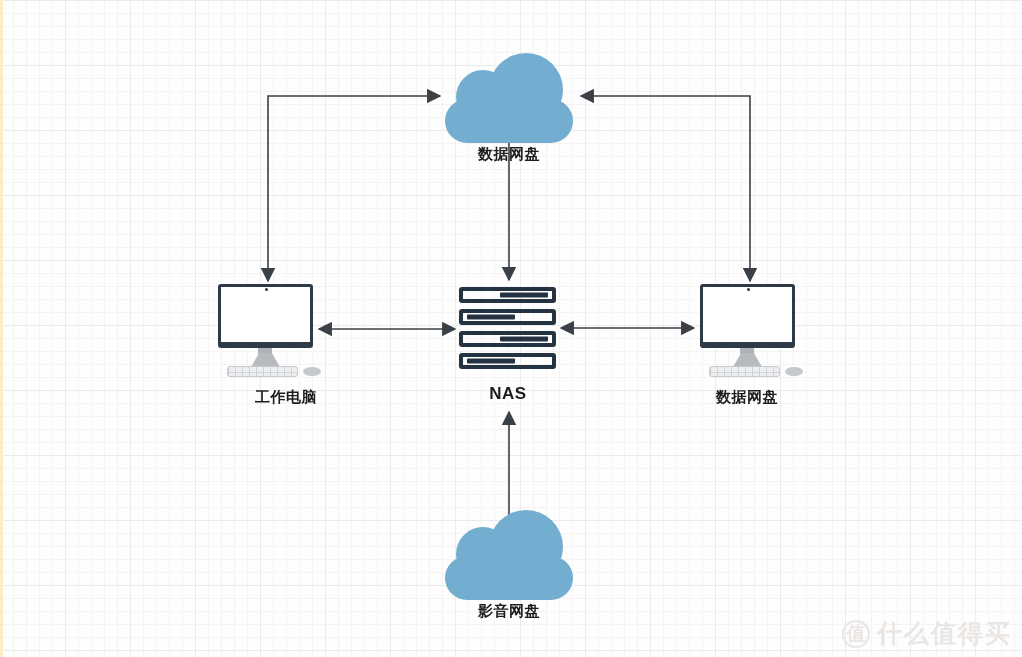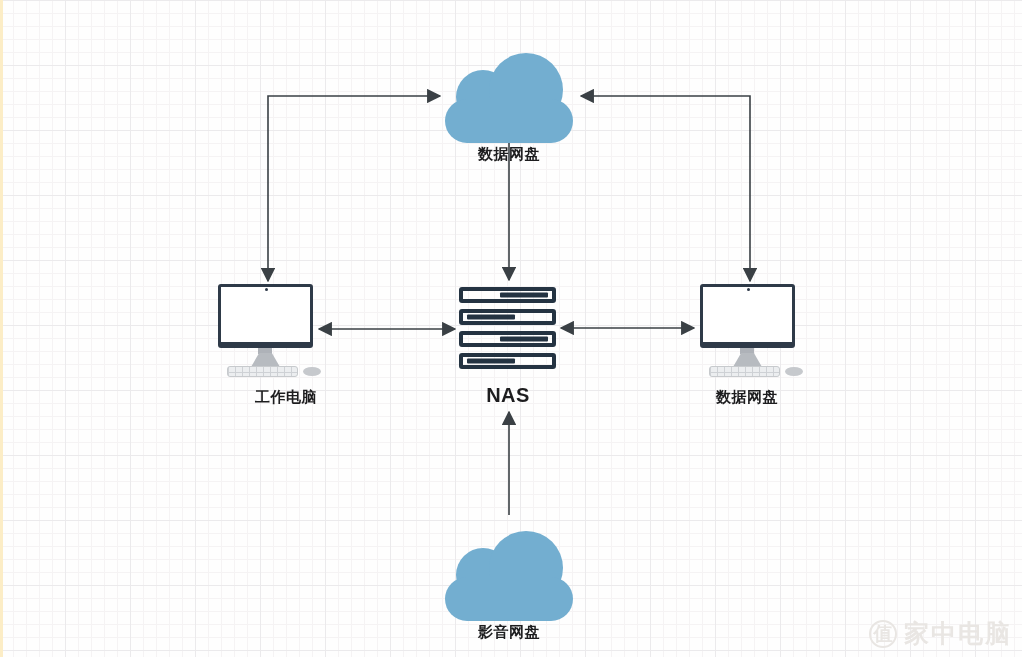--- a/index.html
+++ b/index.html
@@ -15,21 +15,21 @@
     background-size:65px 65px,65px 65px,13px 13px,13px 13px;
   }
   .page-edge{position:absolute;left:0;top:0;width:3px;height:657px;background:var(--page-edge);}
   .wires{position:absolute;left:0;top:0;pointer-events:none;}
   .wires line,.wires polyline{stroke:var(--ink);stroke-width:1.6;fill:none;}
   .node{position:absolute;}
   .node-label{
     position:absolute;transform:translateX(-50%);white-space:nowrap;
     font-weight:700;font-size:15px;color:var(--label);letter-spacing:.5px;
   }
-  .nas-label{font-size:20px;}
+  .nas-label{font-size:17px;}
   
   .tray{
     box-sizing:border-box;position:relative;width:97px;height:16px;margin-bottom:6px;
     border:4px solid var(--nas);border-radius:3px;background:transparent;
   }
   .tray .bar{position:absolute;top:50%;transform:translateY(-50%);height:5px;width:48px;background:var(--nas);border-radius:1px;}
   .tray .bar.right{right:4px;} .tray .bar.left{left:4px;}
   
   .monitor{
     box-sizing:border-box;position:absolute;left:0;top:0;width:95px;height:64px;
@@ -121,28 +121,28 @@
     <div class="monitor">
         <span class="cam"></span>
       </div>
     <div class="neck"></div>
     <div class="stand"></div>
     <div class="keyboard"></div>
     <div class="mouse"></div>
     <div class="node-label" style="left:47px;top:104px;">数据网盘</div>
   </div>
 
-  <div class="node" style="left:443px;top:530px;width:132px;font-family:Liberation Serif, serif;">
+  <div class="node" style="left:443px;top:509px;width:132px;font-family:Liberation Serif, serif;">
     <svg class="cloud-shape" width="132" height="91" viewBox="0 0 132 91">
       <g fill="#73aed0">
         <circle cx="40" cy="45" r="27"></circle>
         <circle cx="83" cy="38" r="37"></circle>
         <rect x="2" y="47" width="128" height="44" rx="22"></rect>
       </g>
     </svg>
     <div class="node-label" style="left:66px;top:93px;">影音网盘</div>
   </div>
 
   <div class="watermark">
     <div class="wm-badge">值</div>
-    <div class="wm-text">家中电脑</div>
+    <div class="wm-text">什么值得买</div>
   </div>
 </div>
 
 </body></html>

